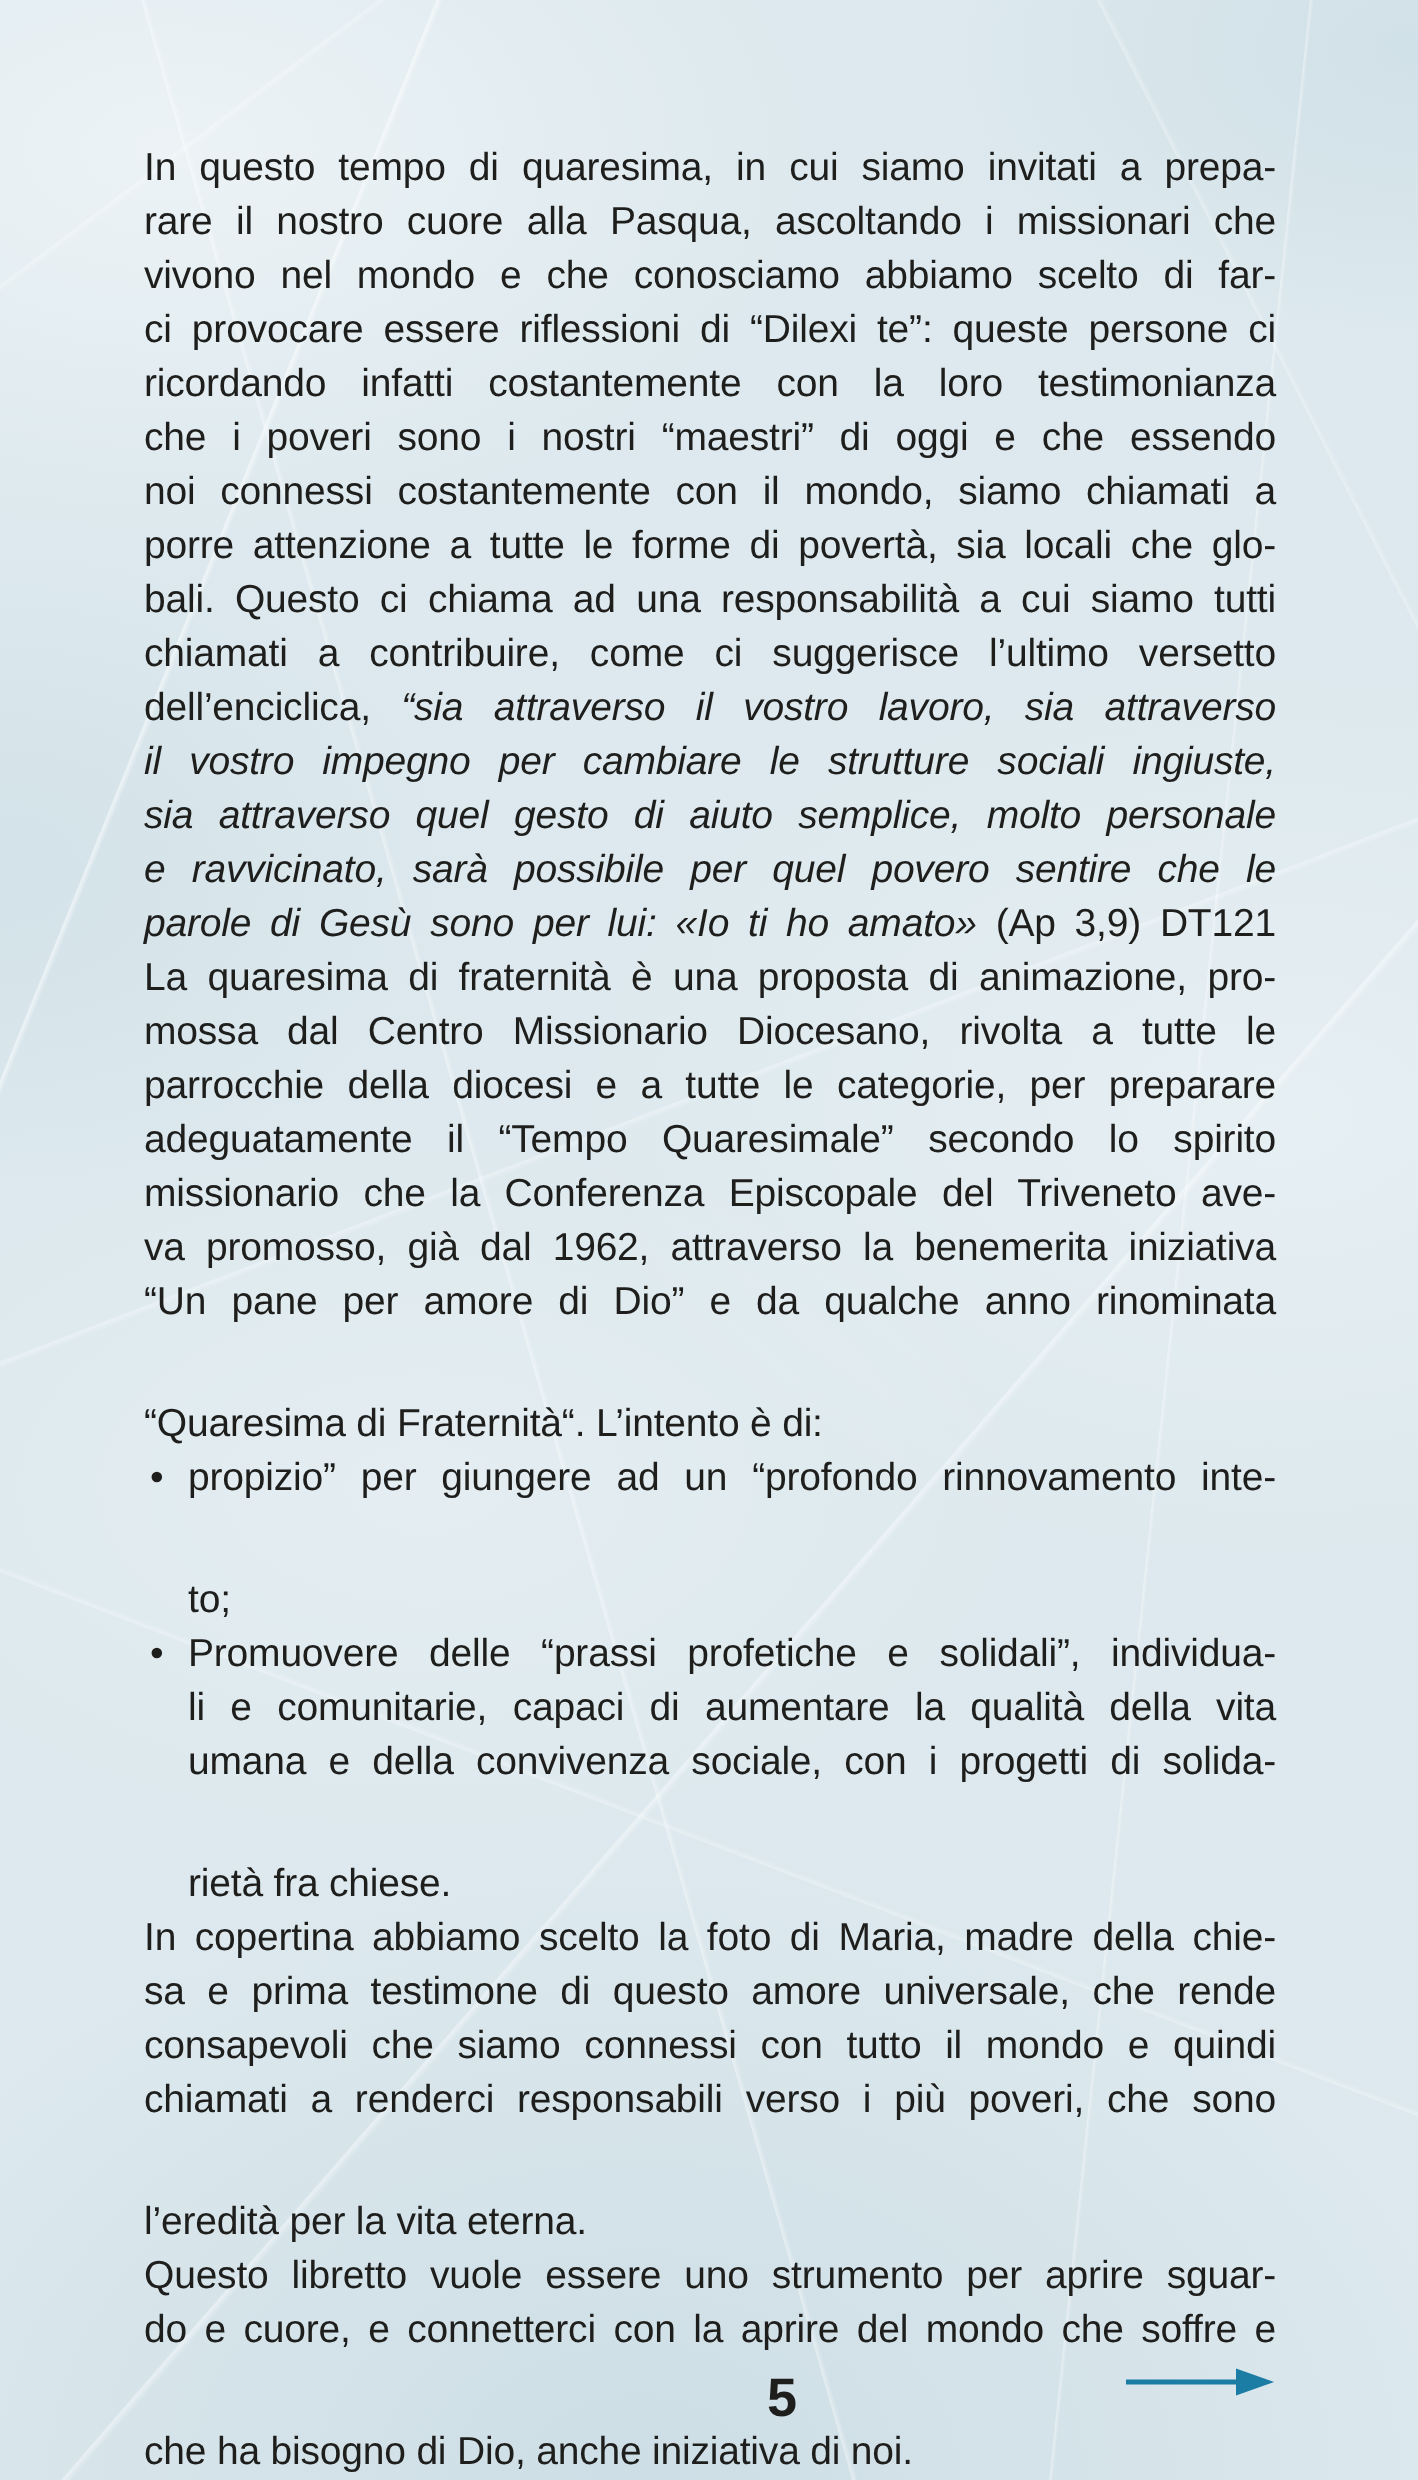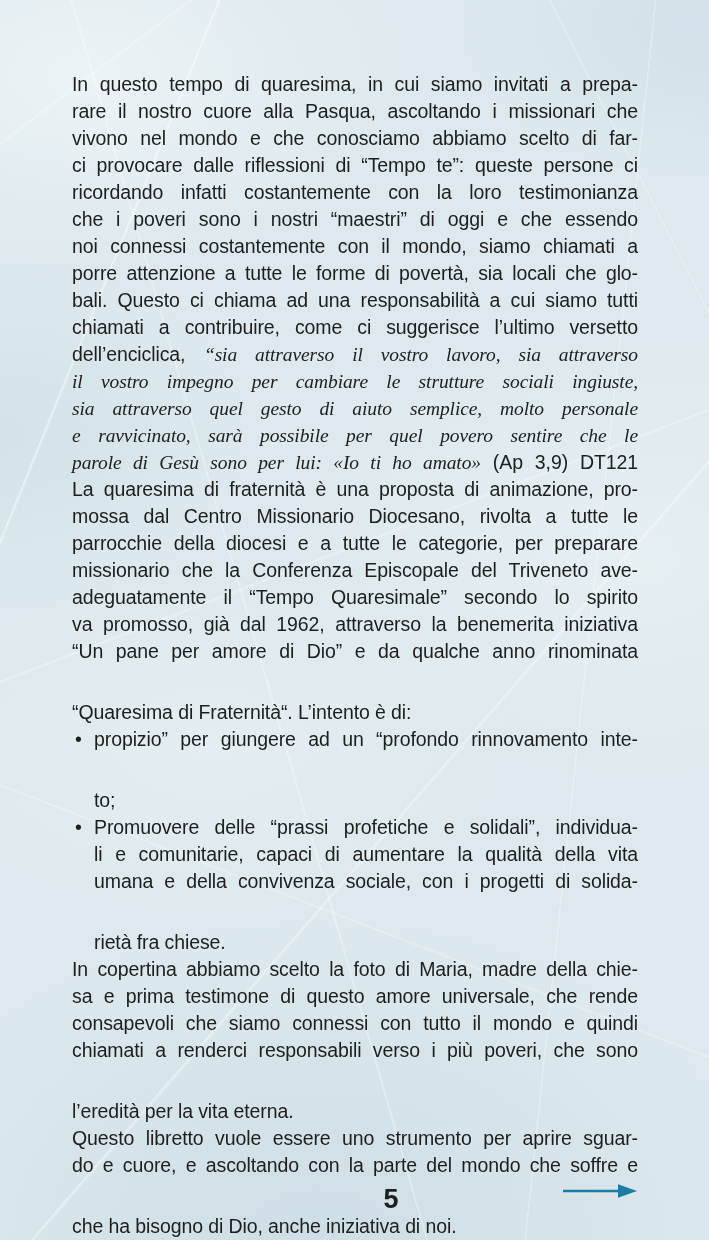--- a/index.html
+++ b/index.html
@@ -30,21 +30,21 @@
       radial-gradient(ellipse 420px 260px at 100% 2%,  rgba(197,216,226,.50), transparent 60%),
       radial-gradient(ellipse 420px 300px at 0% 35%,   rgba(200,218,227,.45), transparent 60%);
   }
   .body-text {
     position: absolute; left: 72px; top: 71px; width: 566px;
     font-size: 19.5px; line-height: 27px; letter-spacing: -0.1px;
     color: var(--text, #1e1e1c);
   }
   .line { text-align: justify; text-align-last: justify; }
   .line.last { text-align-last: auto; margin-top: 34px; }
-  .em { font-style: italic; font-family: Liberation Serif, serif; }
+  .em { font-style: italic; }
   .block.bullet { position: relative; padding-left: 22px; }
   .bullet-marker { position: absolute; left: 3px; top: 0; }
   .page-number {
     position: absolute; left: 391px; top: 1184px; transform: translateX(-50%);
     font-size: 27px; font-weight: bold; letter-spacing: 0;
     color: var(--text, #1e1e1c);
   }
   .next-arrow {
     position: absolute; left: 562px; top: 1181px; width: 77px; height: 20px;
     cursor: pointer;
@@ -54,39 +54,39 @@
 </style>
 </head>
 <body>
 
 <div class="page">
   <main class="body-text" id="body-text">
       <div class="block">
         <div class="line"><span>In questo tempo di quaresima, in cui siamo invitati a prepa-</span></div>
         <div class="line"><span>rare il nostro cuore alla Pasqua, ascoltando i missionari che</span></div>
         <div class="line"><span>vivono nel mondo e che conosciamo abbiamo scelto di far-</span></div>
-        <div class="line"><span>ci provocare dalle riflessioni di “Tempo te”: queste persone ci</span></div>
+        <div class="line"><span>ci provocare essere riflessioni di “Dilexi te”: queste persone ci</span></div>
         <div class="line"><span>ricordando infatti costantemente con la loro testimonianza</span></div>
         <div class="line"><span>che i poveri sono i nostri “maestri” di oggi e che essendo</span></div>
         <div class="line"><span>noi connessi costantemente con il mondo, siamo chiamati a</span></div>
         <div class="line"><span>porre attenzione a tutte le forme di povertà, sia locali che glo-</span></div>
         <div class="line"><span>bali. Questo ci chiama ad una responsabilità a cui siamo tutti</span></div>
         <div class="line"><span>chiamati a contribuire, come ci suggerisce l’ultimo versetto</span></div>
         <div class="line"><span>dell’enciclica, </span><span class="em">“sia attraverso il vostro lavoro, sia attraverso</span></div>
         <div class="line"><span class="em">il vostro impegno per cambiare le strutture sociali ingiuste,</span></div>
         <div class="line"><span class="em">sia attraverso quel gesto di aiuto semplice, molto personale</span></div>
         <div class="line"><span class="em">e ravvicinato, sarà possibile per quel povero sentire che le</span></div>
         <div class="line"><span class="em">parole di Gesù sono per lui: «Io ti ho amato»</span><span> (Ap 3,9) DT121</span></div>
       </div>
       <div class="block">
         <div class="line"><span>La quaresima di fraternità è una proposta di animazione, pro-</span></div>
         <div class="line"><span>mossa dal Centro Missionario Diocesano, rivolta a tutte le</span></div>
         <div class="line"><span>parrocchie della diocesi e a tutte le categorie, per preparare</span></div>
+        <div class="line"><span>adeguatamente il “Tempo Quaresimale” secondo lo spirito</span></div>
         <div class="line"><span>missionario che la Conferenza Episcopale del Triveneto ave-</span></div>
-        <div class="line"><span>adeguatamente il “Tempo Quaresimale” secondo lo spirito</span></div>
         <div class="line"><span>va promosso, già dal 1962, attraverso la benemerita iniziativa</span></div>
         <div class="line"><span>“Un pane per amore di Dio” e da qualche anno rinominata</span></div>
         <div class="line last"><span>“Quaresima di Fraternità“. L’intento è di:</span></div>
       </div>
       <div class="block bullet">
         <span class="bullet-marker">•</span>
         <div class="line"><span>propizio” per giungere ad un “profondo rinnovamento inte-</span></div>
         <div class="line last"><span>to;</span></div>
       </div>
       <div class="block bullet">
@@ -98,21 +98,21 @@
       </div>
       <div class="block">
         <div class="line"><span>In copertina abbiamo scelto la foto di Maria, madre della chie-</span></div>
         <div class="line"><span>sa e prima testimone di questo amore universale, che rende</span></div>
         <div class="line"><span>consapevoli che siamo connessi con tutto il mondo e quindi</span></div>
         <div class="line"><span>chiamati a renderci responsabili verso i più poveri, che sono</span></div>
         <div class="line last"><span>l’eredità per la vita eterna.</span></div>
       </div>
       <div class="block">
         <div class="line"><span>Questo libretto vuole essere uno strumento per aprire sguar-</span></div>
-        <div class="line"><span>do e cuore, e ascoltando con la parte del mondo che soffre e</span></div>
+        <div class="line"><span>do e cuore, e connetterci con la aprire del mondo che soffre e</span></div>
         <div class="line last"><span>che ha bisogno di Dio, anche iniziativa di noi.</span></div>
       </div>
     </main>
   <div class="page-number">5</div>
   <div class="next-arrow">
     <svg width="77" height="20" viewBox="0 0 77 20" xmlns="http://www.w3.org/2000/svg">
       <line x1="1" y1="10" x2="58" y2="10" stroke-width="2.6"></line>
       <path d="M56 3.2 L75 10 L56 16.8 Z"></path>
     </svg>
   </div>

